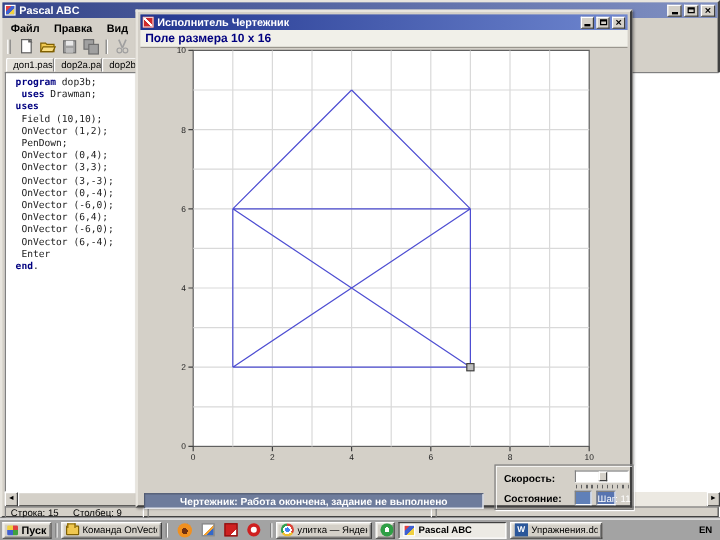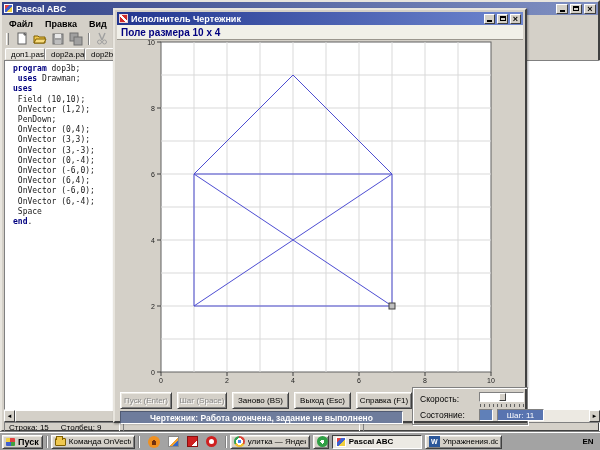--- a/index.html
+++ b/index.html
@@ -68,32 +68,32 @@
   .dm-buttons { position:absolute; left:5px; top:382px; height:17px; display:flex; gap:5px; }
   .dm-buttons .btn { height:17px; background:#d4d0c8; border:1px solid; border-color:#fff #404040 #404040 #fff;
     box-shadow: inset 1px 1px 0 #ece9e2, inset -1px -1px 0 #808080;
     font-size:8px; color:#000; display:flex; align-items:center; justify-content:center; white-space:nowrap; }
   .dm-buttons .btn.disabled { color:#8a8a8a; text-shadow:1px 1px 0 #fff; }
   .dm-status { position:absolute; left:5px; top:401px; width:283px; height:13px; background:#6e7c9c;
     border:1px solid; border-color:#505a72 #fff #fff #505a72;
     color:#fff; font-size:8.5px; font-weight:bold; text-align:center; line-height:12px; white-space:nowrap; overflow:hidden; }
   .dm-group { position:absolute; left:297px; top:377px; width:116px; height:38px;
     border:1px solid #808080; box-shadow:1px 1px 0 #fff, inset 1px 1px 0 #fff; }
-  .dm-group .lbl { position:absolute; font-size:8.5px; color:#000; white-space:nowrap; }
+  .dm-group .lbl { position:absolute; font-size:8.5px; color:#000; white-space:nowrap;font-weight:bold; }
   .lbl.speed { left:7px; top:6px; }
   .lbl.state { left:7px; top:22px; }
   .slider { position:absolute; left:66px; top:4px; width:45px; height:10px; background:#fff;
     border:1px solid; border-color:#808080 #fff #fff #808080; }
   .slider-thumb { position:absolute; left:19px; top:0; width:7px; height:8px; background:#d4d0c8;
     border:1px solid; border-color:#fff #404040 #404040 #fff; }
   .ticks { position:absolute; left:67px; top:16px; width:44px; height:3px;
     background:repeating-linear-gradient(90deg,#606060 0 1px,transparent 1px 4.3px); }
   .state-box { position:absolute; left:66px; top:21px; width:14px; height:12px; background:#6080b8;
     border:1px solid; border-color:#808080 #fff #fff #808080; }
-  .step-badge { position:absolute; left:84px; top:21px; width:47px; height:12px; background:#5874b0;
+  .step-badge { position:absolute; left:84px; top:21px; width:16px; height:12px; background:#5874b0;
     border:1px solid; border-color:#808080 #fff #fff #808080;
     color:#fff; font-size:8px; line-height:11px; text-align:center; white-space:nowrap; }
 
   
   .taskbar { position:absolute; left:0; top:432px; width:600px; height:18px; background:#a3a3a3;
     border-top:1px solid #fff; box-shadow:0 -1px 0 #808080; display:flex; align-items:center; gap:3px; padding:0 2px; z-index:20; }
   .tk-btn { height:14px; background:#d4d0c8; border:1px solid; border-color:#fff #404040 #404040 #fff;
     box-shadow: inset 1px 1px 0 #ece9e2, inset -1px -1px 0 #808080;
     display:flex; align-items:center; gap:3px; padding:0 3px; font-size:8px; color:#000; overflow:hidden; flex:0 0 auto; }
   .tk-btn.active { background:#eceae4; border-color:#404040 #fff #fff #404040; box-shadow:none; font-weight:bold; }
@@ -226,21 +226,21 @@
           <div class="code-line"><span> OnVector (1,2);</span></div>
           <div class="code-line"><span> PenDown;</span></div>
           <div class="code-line"><span> OnVector (0,4);</span></div>
           <div class="code-line"><span> OnVector (3,3);</span></div>
           <div class="code-line"><span> OnVector (3,-3);</span></div>
           <div class="code-line"><span> OnVector (0,-4);</span></div>
           <div class="code-line"><span> OnVector (-6,0);</span></div>
           <div class="code-line"><span> OnVector (6,4);</span></div>
           <div class="code-line"><span> OnVector (-6,0);</span></div>
           <div class="code-line"><span> OnVector (6,-4);</span></div>
-          <div class="code-line"><span> Space</span></div>
+          <div class="code-line"><span> Enter</span></div>
           <div class="code-line"><span class="kw">end</span><span>.</span></div>
         </div>
       </div>
     <div class="p-hscroll">
       <span class="sb-arrow">◄</span>
       <span class="sb-thumb"></span>
       <span class="sb-arrow right">►</span>
     </div>
     <div class="p-status">
       <span class="ps-panel ps1">
@@ -262,21 +262,21 @@
             <span class="g-min"></span>
           </span>
         <span class="tb-btn dm-btn">
             <span class="g-max"></span>
           </span>
         <span class="tb-btn dm-btn">
             <span class="g-x">×</span>
           </span>
       </span>
     </div>
-    <div class="dm-field">Поле размера 10 x 4</div>
+    <div class="dm-field">Поле размера 10 x 16</div>
     <svg id="canvas" width="360" height="346">
         <rect x="19" y="3" width="330" height="330" fill="#ffffff" stroke="#606060" stroke-width="1"></rect>
         <line x1="52" y1="3" x2="52" y2="333" stroke="#d9d9d9"></line>
         <line x1="19" y1="300" x2="349" y2="300" stroke="#d9d9d9"></line>
         <line x1="85" y1="3" x2="85" y2="333" stroke="#d9d9d9"></line>
         <line x1="19" y1="267" x2="349" y2="267" stroke="#d9d9d9"></line>
         <line x1="118" y1="3" x2="118" y2="333" stroke="#d9d9d9"></line>
         <line x1="19" y1="234" x2="349" y2="234" stroke="#d9d9d9"></line>
         <line x1="151" y1="3" x2="151" y2="333" stroke="#d9d9d9"></line>
         <line x1="19" y1="201" x2="349" y2="201" stroke="#d9d9d9"></line>
@@ -310,27 +310,20 @@
         <text x="13" y="203.5" text-anchor="end" font-size="7" fill="#222" font-family="Liberation Sans, sans-serif">4</text>
         <line x1="15" y1="135" x2="19" y2="135" stroke="#404040"></line>
         <text x="13" y="137.5" text-anchor="end" font-size="7" fill="#222" font-family="Liberation Sans, sans-serif">6</text>
         <line x1="15" y1="69" x2="19" y2="69" stroke="#404040"></line>
         <text x="13" y="71.5" text-anchor="end" font-size="7" fill="#222" font-family="Liberation Sans, sans-serif">8</text>
         <line x1="15" y1="3" x2="19" y2="3" stroke="#404040"></line>
         <text x="13" y="5.5" text-anchor="end" font-size="7" fill="#222" font-family="Liberation Sans, sans-serif">10</text>
         <path d="M52 267L52 135M52 135L151 36M151 36L250 135M250 135L250 267M250 267L52 267M52 267L250 135M250 135L52 135M52 135L250 267" stroke="#4d4dd2" stroke-width="1" fill="none"></path>
         <rect x="247" y="264" width="6" height="6" fill="#bdbdbd" stroke="#404040"></rect>
       </svg>
-    <div class="dm-buttons" id="dmButtons">
-        <span class="btn disabled" style="width: 52px;">Пуск (Enter)</span>
-        <span class="btn disabled" style="width: 50px;">Шаг (Space)</span>
-        <span class="btn" style="width: 57px;">Заново (BS)</span>
-        <span class="btn" style="width: 57px;">Выход (Esc)</span>
-        <span class="btn" style="width: 56px;">Справка (F1)</span>
-      </div>
     <div class="dm-status">Чертежник: Работа окончена, задание не выполнено</div>
     <div class="dm-group">
       <span class="lbl speed">Скорость:</span>
       <span class="slider">
           <span class="slider-thumb"></span>
         </span>
       <span class="ticks"></span>
       <span class="lbl state">Состояние:</span>
       <span class="state-box"></span>
       <span class="step-badge">Шаг: 11</span>

